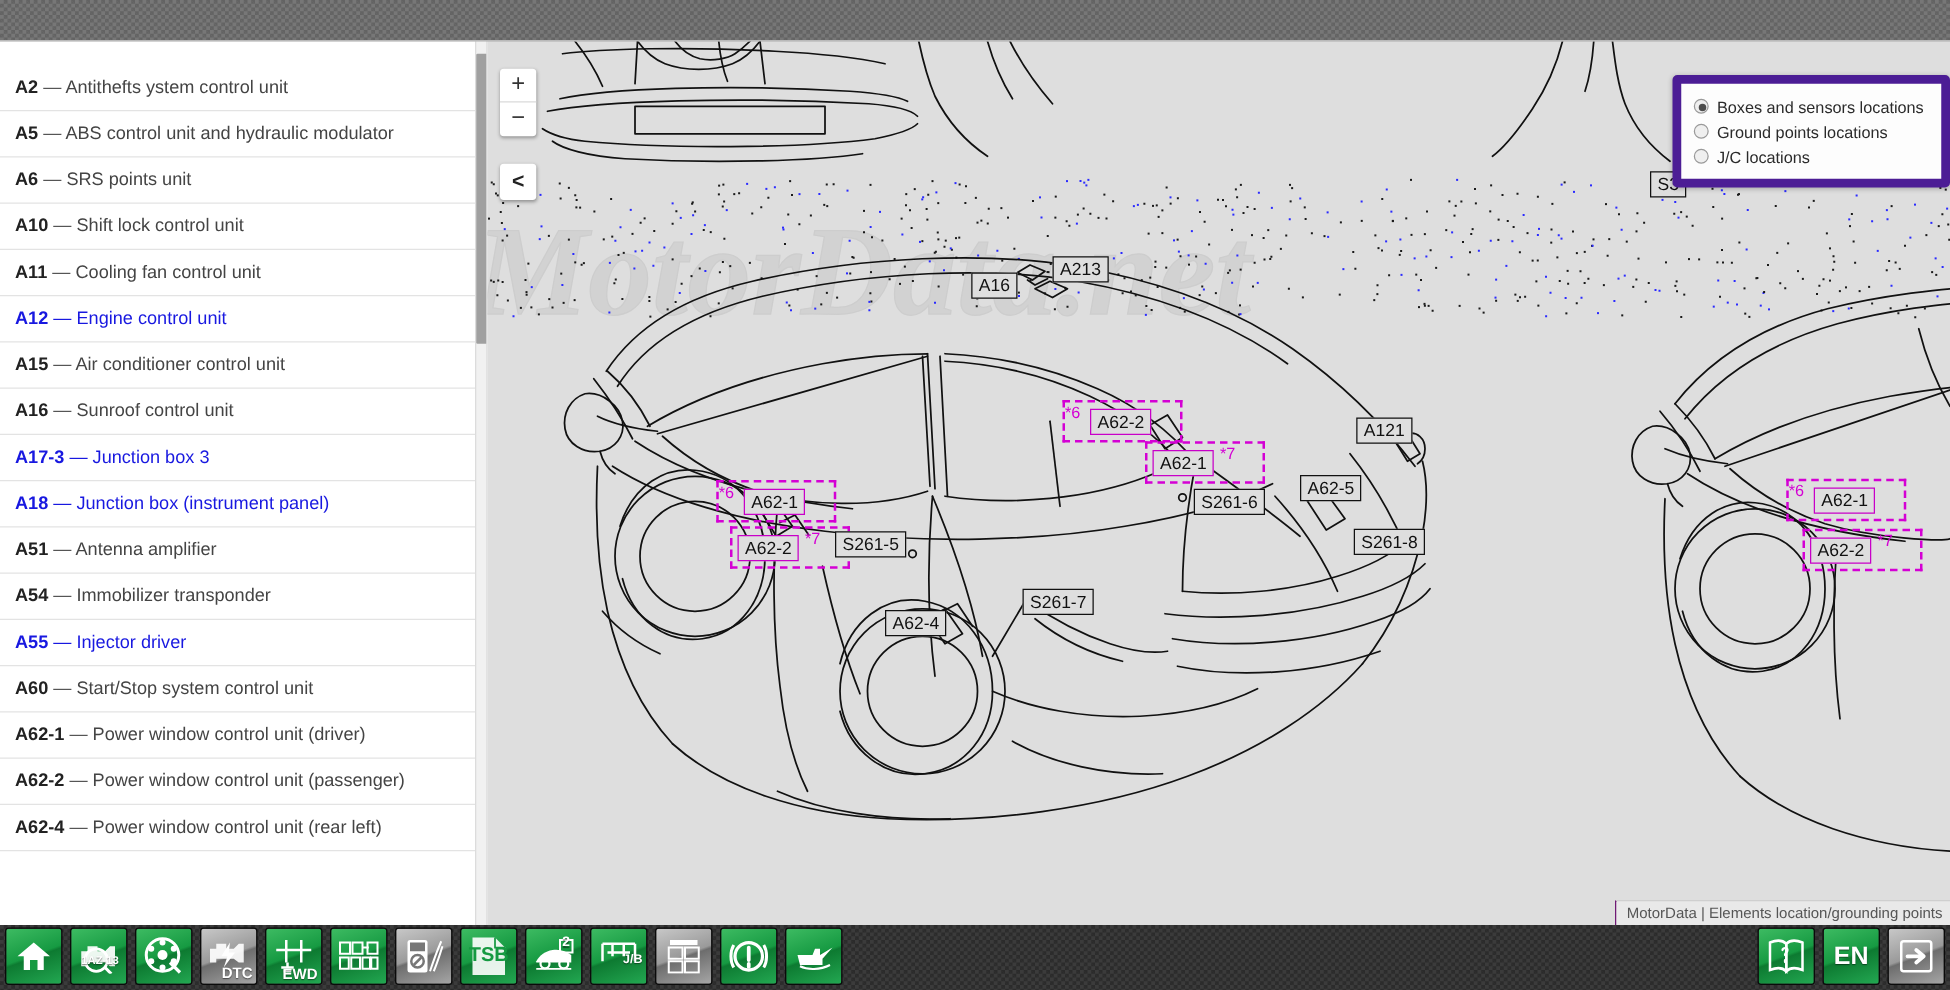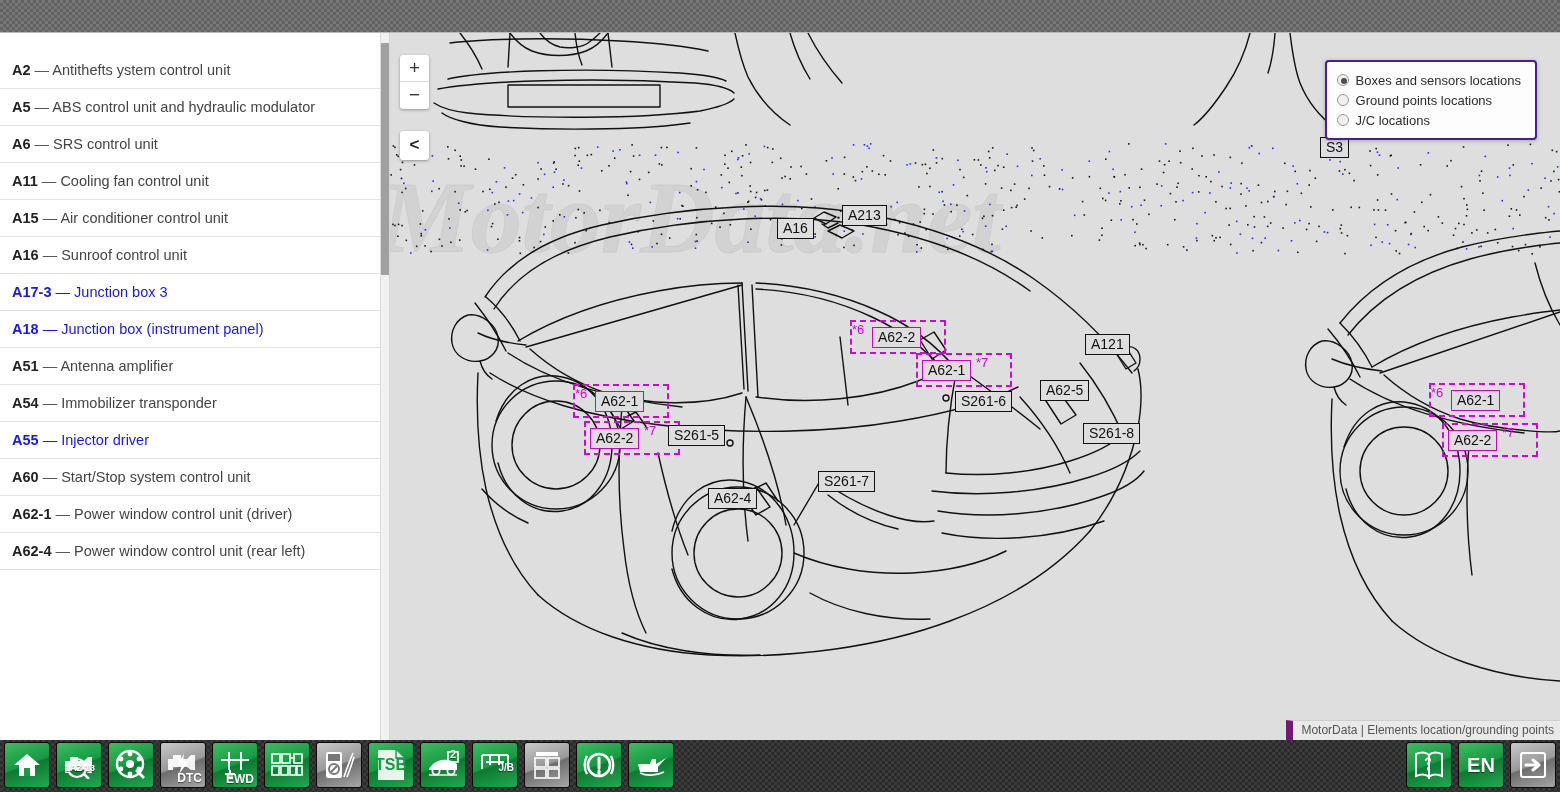--- a/index.html
+++ b/index.html
@@ -103,23 +103,23 @@
   .backbtn {
     position: absolute; left: 10px; top: 98px;
     width: 29px; height: 29px; line-height: 27px; text-align: center;
     background: #fff; border-radius: 3px; font-size: 17px; color: #222;
     box-shadow: 0 1px 3px rgba(0,0,0,.35); cursor: pointer; z-index: 12;
     font-weight: bold;
   }
 
   
   .radio-panel {
-    position: absolute; right: 23px; top: 27px;
+    position: absolute; right: 0; top: 27px;
     background: #fdfdfd;
-    border: 2px solid #4c1d95;
+    border: 7px solid #4c1d95;
     border-radius: 4px;
     box-shadow: 0 1px 4px rgba(0,0,0,.25);
     padding: 8px 14px 8px 10px;
     z-index: 14;
   }
   .radio-row {
     display: flex; align-items: center; gap: 7px;
     height: 20px; font-size: 13px; color: #2b2b2b; cursor: pointer;
   }
   .rdot {
@@ -155,21 +155,21 @@
     font-family: "Liberation Sans", sans-serif; z-index: 9;
   }
 
   
   .credit {
     position: absolute; right: 0; bottom: 0;
     background: #e9e9e9;
     font-size: 12px; color: #555;
     padding: 2px 6px 3px 8px;
     border-top: 1px solid #cfcfcf;
-    border-left: 7px solid #701a75;
+    border-left: 1px solid #701a75;
     z-index: 20;
   }
 
   
   .toolbar {
     position: absolute; left: 0; top: 740px; width: 1560px; height: 52px;
     background-color: #3b3b3b;
     background-image:
       linear-gradient(45deg, #2b2b2b 25%, transparent 25%, transparent 75%, #2b2b2b 75%),
       linear-gradient(45deg, #2b2b2b 25%, transparent 25%, transparent 75%, #2b2b2b 75%);
@@ -205,31 +205,34 @@
 <body>
 
 <div id="app">
 
   <div class="top-strip"></div>
 
   <div class="sidebar">
     <div class="list" id="sidebar-list">
         <div class="list-item"><span class="code">A2</span> <span class="dash">—</span> <span class="name">Antithefts ystem control unit</span></div>
         <div class="list-item"><span class="code">A5</span> <span class="dash">—</span> <span class="name">ABS control unit and hydraulic modulator</span></div>
-        <div class="list-item"><span class="code">A6</span> <span class="dash">—</span> <span class="name">SRS control unit</span></div>
+        <div class="list-item"><span class="code">A6</span> <span class="dash">—</span> <span class="name">SRS points unit</span></div>
+        <div class="list-item"><span class="code">A10</span> <span class="dash">—</span> <span class="name">Shift lock control unit</span></div>
         <div class="list-item"><span class="code">A11</span> <span class="dash">—</span> <span class="name">Cooling fan control unit</span></div>
+        <div class="list-item link"><span class="code">A12</span> <span class="dash">—</span> <span class="name">Engine control unit</span></div>
         <div class="list-item"><span class="code">A15</span> <span class="dash">—</span> <span class="name">Air conditioner control unit</span></div>
         <div class="list-item"><span class="code">A16</span> <span class="dash">—</span> <span class="name">Sunroof control unit</span></div>
         <div class="list-item link"><span class="code">A17-3</span> <span class="dash">—</span> <span class="name">Junction box 3</span></div>
         <div class="list-item link"><span class="code">A18</span> <span class="dash">—</span> <span class="name">Junction box (instrument panel)</span></div>
         <div class="list-item"><span class="code">A51</span> <span class="dash">—</span> <span class="name">Antenna amplifier</span></div>
         <div class="list-item"><span class="code">A54</span> <span class="dash">—</span> <span class="name">Immobilizer transponder</span></div>
         <div class="list-item link"><span class="code">A55</span> <span class="dash">—</span> <span class="name">Injector driver</span></div>
         <div class="list-item"><span class="code">A60</span> <span class="dash">—</span> <span class="name">Start/Stop system control unit</span></div>
         <div class="list-item"><span class="code">A62-1</span> <span class="dash">—</span> <span class="name">Power window control unit (driver)</span></div>
+        <div class="list-item"><span class="code">A62-2</span> <span class="dash">—</span> <span class="name">Power window control unit (passenger)</span></div>
         <div class="list-item"><span class="code">A62-4</span> <span class="dash">—</span> <span class="name">Power window control unit (rear left)</span></div>
       </div>
     <div class="sb-track">
       <div class="sb-thumb"></div>
     </div>
   </div>
 
   <div class="canvas">
 
     <div class="wm wm1">MotorData.net</div>

